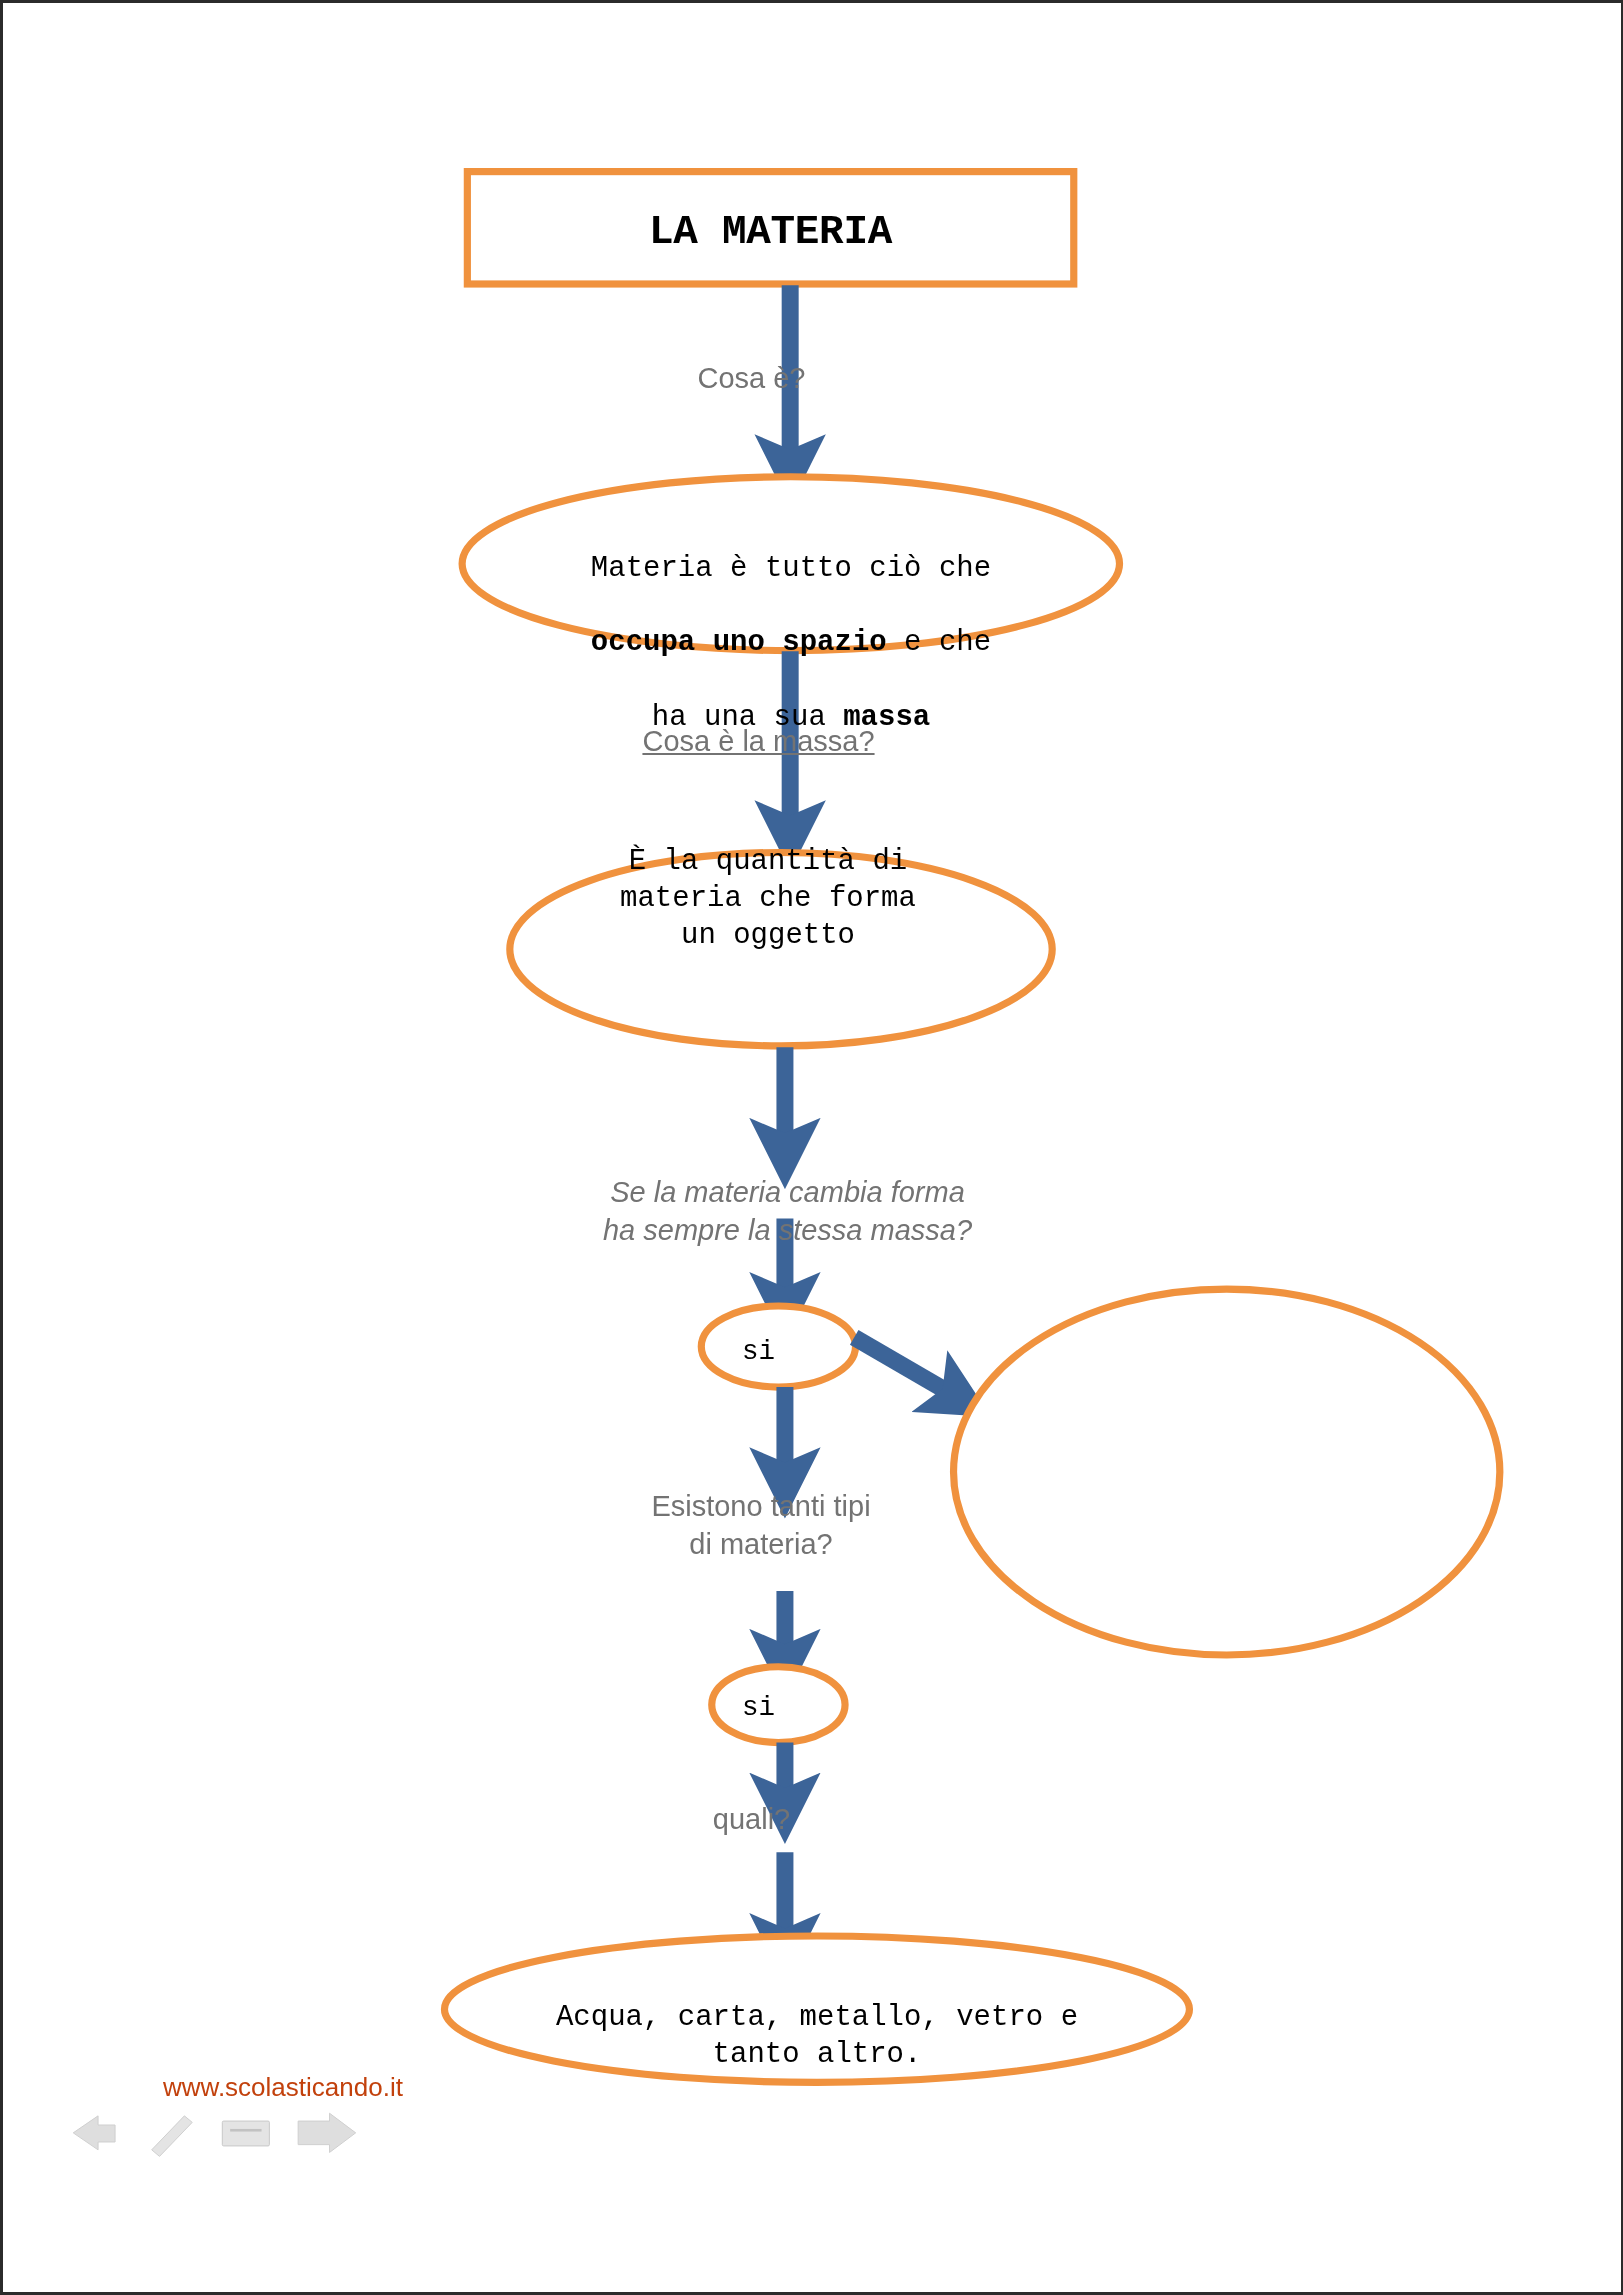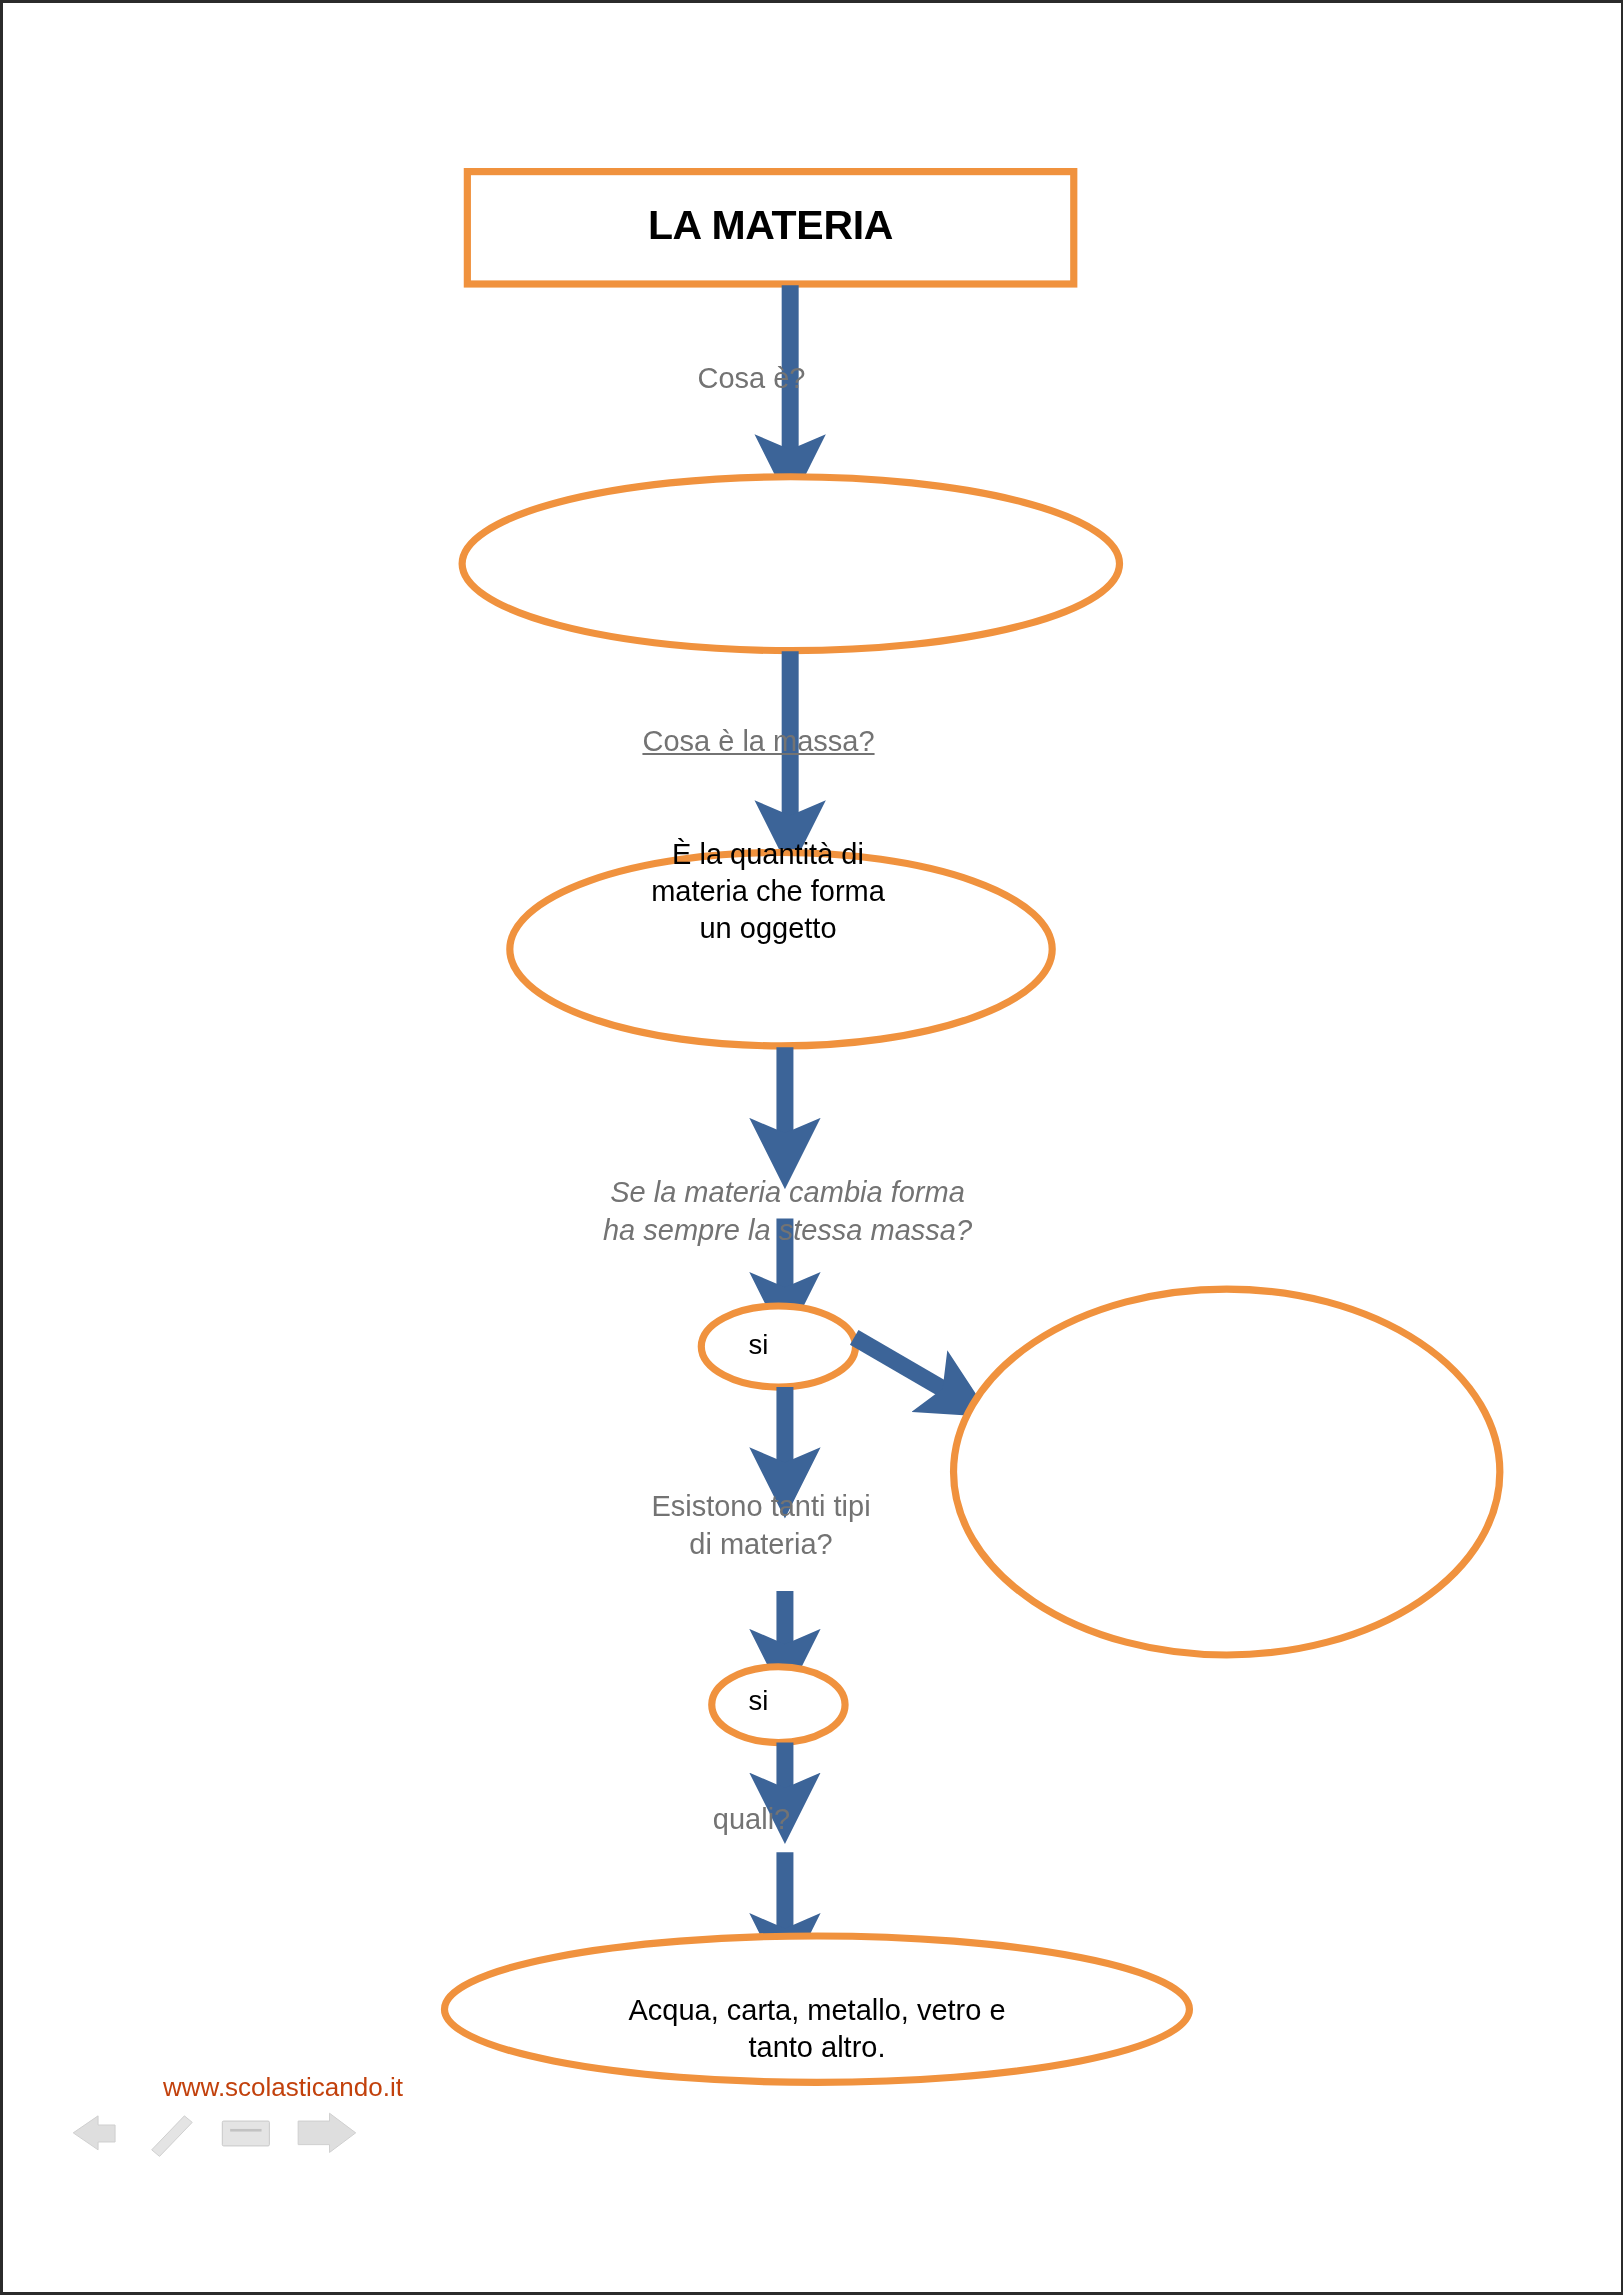--- a/index.html
+++ b/index.html
@@ -21,22 +21,23 @@
     position: absolute;
     left: 0; top: 0;
     width: 1624px;
     height: 2295px;
   }
   .node-text {
     position: absolute;
     text-align: center;
     color: #000000;
     line-height: 1.28;
-    font-family: Liberation Sans, sans-serif;
+    font-family: Liberation Mono, monospace;
     white-space: pre-line;
+    margin-top: 7px;
   }
   
   .title-box-label {
     left: 463px;
     top: 196px;
     width: 609px;
     font-size: 41px;
     font-weight: bold;
     letter-spacing: -0.3px;
   }
@@ -171,20 +172,25 @@
 
     <line x1="1196" y1="2662" x2="1196" y2="2760" stroke="#3C6498" stroke-width="26" marker-end="url(#arrowhead)"></line>
 
     <line x1="1196" y1="2830" x2="1196" y2="2975" stroke="#3C6498" stroke-width="26" marker-end="url(#arrowhead)"></line>
 
     <ellipse cx="1245" cy="3070" rx="570" ry="112" fill="#ffffff" stroke="#F0923E" stroke-width="11"></ellipse>
   </svg>
 
   <div class="node-text title-box-label">LA MATERIA</div>
 
+  <div class="node-text ell1-label">
+    <div>Materia è tutto ciò che</div>
+    <div><b>occupa uno spazio</b><span> e che</span></div>
+    <div><span>ha una sua </span><b>massa</b></div>
+  </div>
 
   <div class="node-text ell2-label">È la quantità di
 materia che forma
 un oggetto</div>
 
   <div class="node-text si1-label">si</div>
 
 
   <div class="node-text si2-label">si</div>
 

